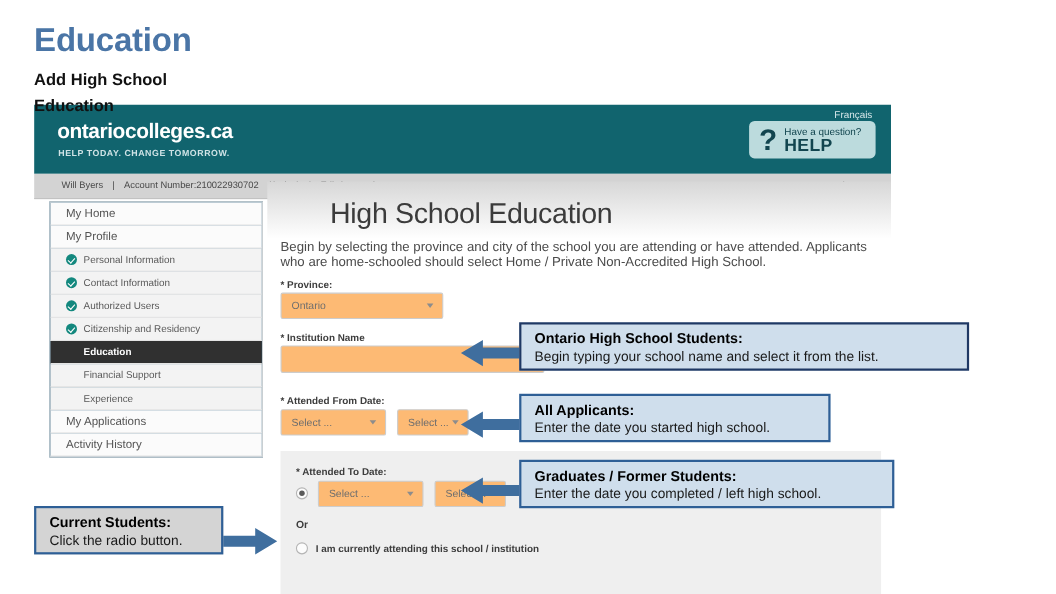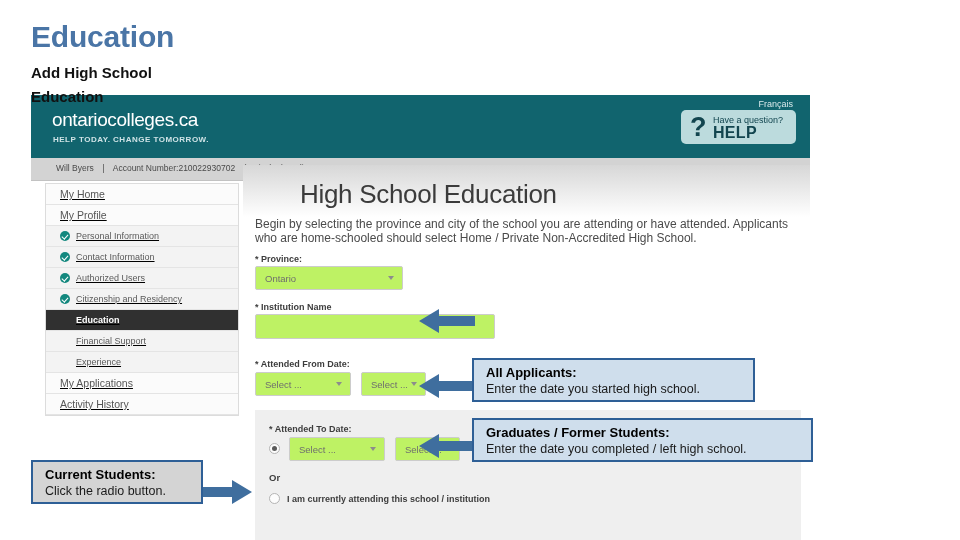--- a/index.html
+++ b/index.html
@@ -63,21 +63,21 @@
     position: absolute;
     left: 0; top: 0;
     width: 779px; height: 63px;
     background: #11646E;
   }
   .oc-logo {
     position: absolute;
     left: 21px; top: 14px;
     color: #ffffff;
     font-size: 19px;
-    font-weight: normal;
+    font-weight: bold;
     letter-spacing: -0.4px;
   }
   .oc-tag {
     position: absolute;
     left: 22px; top: 40px;
     color: #cfe3e6;
     font-size: 8px;
     font-weight: bold;
     letter-spacing: 0.5px;
   }
@@ -140,21 +140,20 @@
     color: #4a4a4a;
   }
 
   
   .sidebar {
     position: absolute;
     left: 14px; top: 88px;
     width: 192px;
     background: #0c4a6e;
     border: 1px solid #dcdcdc;
-    text-decoration: underline;
   }
   .nav-item {
     height: 20px;
     line-height: 20px;
     padding-left: 14px;
     font-size: 9.5px;
     color: #5c5c5c;
     background: #fbfbfb;
     border-bottom: 1px solid #e4e4e4;
     position: relative;
@@ -222,21 +221,21 @@
   }
   .fld-label {
     position: absolute;
     font-size: 9px;
     font-weight: bold;
     color: #3d3d3d;
     white-space: nowrap;
   }
   .sel, .txt {
     position: absolute;
-    background: #bef264;
+    background: #fdba74;
     border: 1px solid #cccccc;
     border-radius: 2px;
     box-sizing: border-box;
   }
   .sel {
     height: 24px;
   }
   .sel .val {
     position: absolute;
     left: 9px; top: 6px;
@@ -424,20 +423,24 @@
   <svg class="arrow-left" style="left:419px; top:371px;" viewBox="0 0 56 30">
     <polygon points="0,15 20,3 20,10 56,10 56,20 20,20 20,27" fill="#3F6E9E"></polygon>
   </svg>
   <svg class="arrow-left" style="left:419px; top:431px;" viewBox="0 0 56 30">
     <polygon points="0,15 20,3 20,10 56,10 56,20 20,20 20,27" fill="#3F6E9E"></polygon>
   </svg>
   <svg class="arrow-right" style="left:196px; top:477px;" viewBox="0 0 56 30">
     <polygon points="56,15 36,3 36,10 0,10 0,20 36,20 36,27" fill="#3F6E9E"></polygon>
   </svg>
 
+  <div class="callout" style="left:472px; top:293px; width:409px; height:44px;">
+    <div class="c-title">Ontario High School Students:</div>
+    <div class="c-body">Begin typing your school name and select it from the list.</div>
+  </div>
 
   <div class="callout soft" style="left:472px; top:358px; width:283px; height:44px;text-align:center;">
     <div class="c-title">All Applicants:</div>
     <div class="c-body">Enter the date you started high school.</div>
   </div>
 
   <div class="callout soft" style="left:472px; top:418px; width:341px; height:44px;">
     <div class="c-title">Graduates / Former Students:</div>
     <div class="c-body">Enter the date you completed / left high school.</div>
   </div>

